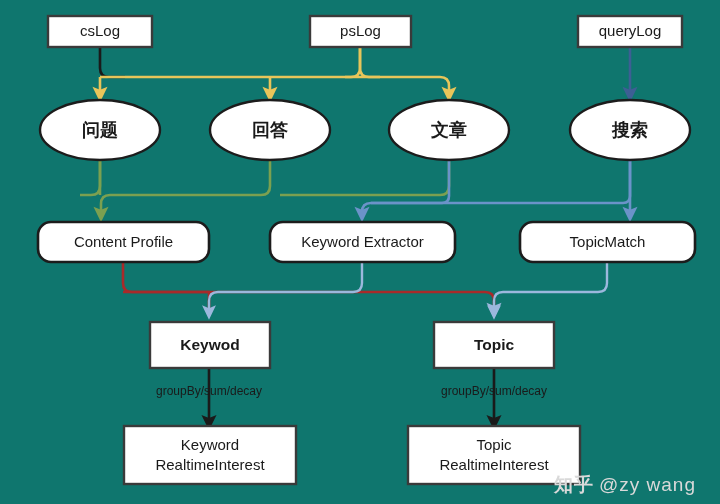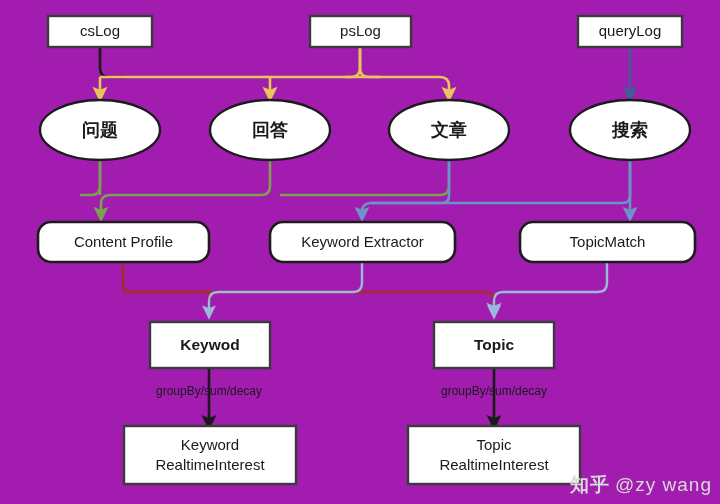--- a/index.html
+++ b/index.html
@@ -4,21 +4,21 @@
 <style>
   html, body {
     margin: 0;
     padding: 0;
     background: #ffffff;
   }
   #canvas {
     position: relative;
     width: 720px;
     height: 504px;
-    background: #a21caf;
+    background: #0f766e;
     overflow: hidden;
     font-family: "Liberation Sans", sans-serif;
   }
   #diagram-svg {
     position: absolute;
     left: 0;
     top: 0;
     width: 720px;
     height: 504px;
   }
@@ -63,21 +63,21 @@
     fill: none;
     stroke-width: 2.6;
     stroke-linecap: butt;
     stroke-linejoin: round;
   }
   .edge.thin {
     stroke-width: 2.4;
   }
   .watermark {
     position: absolute;
-    right: 8px;
+    right: 24px;
     bottom: 6px;
     font-family: "Liberation Sans", sans-serif;
     font-size: 19px;
     color: #d9d9d9;
     letter-spacing: 1px;
     white-space: nowrap;
     user-select: none;
   }
   .watermark .wm-logo {
     font-weight: bold;

